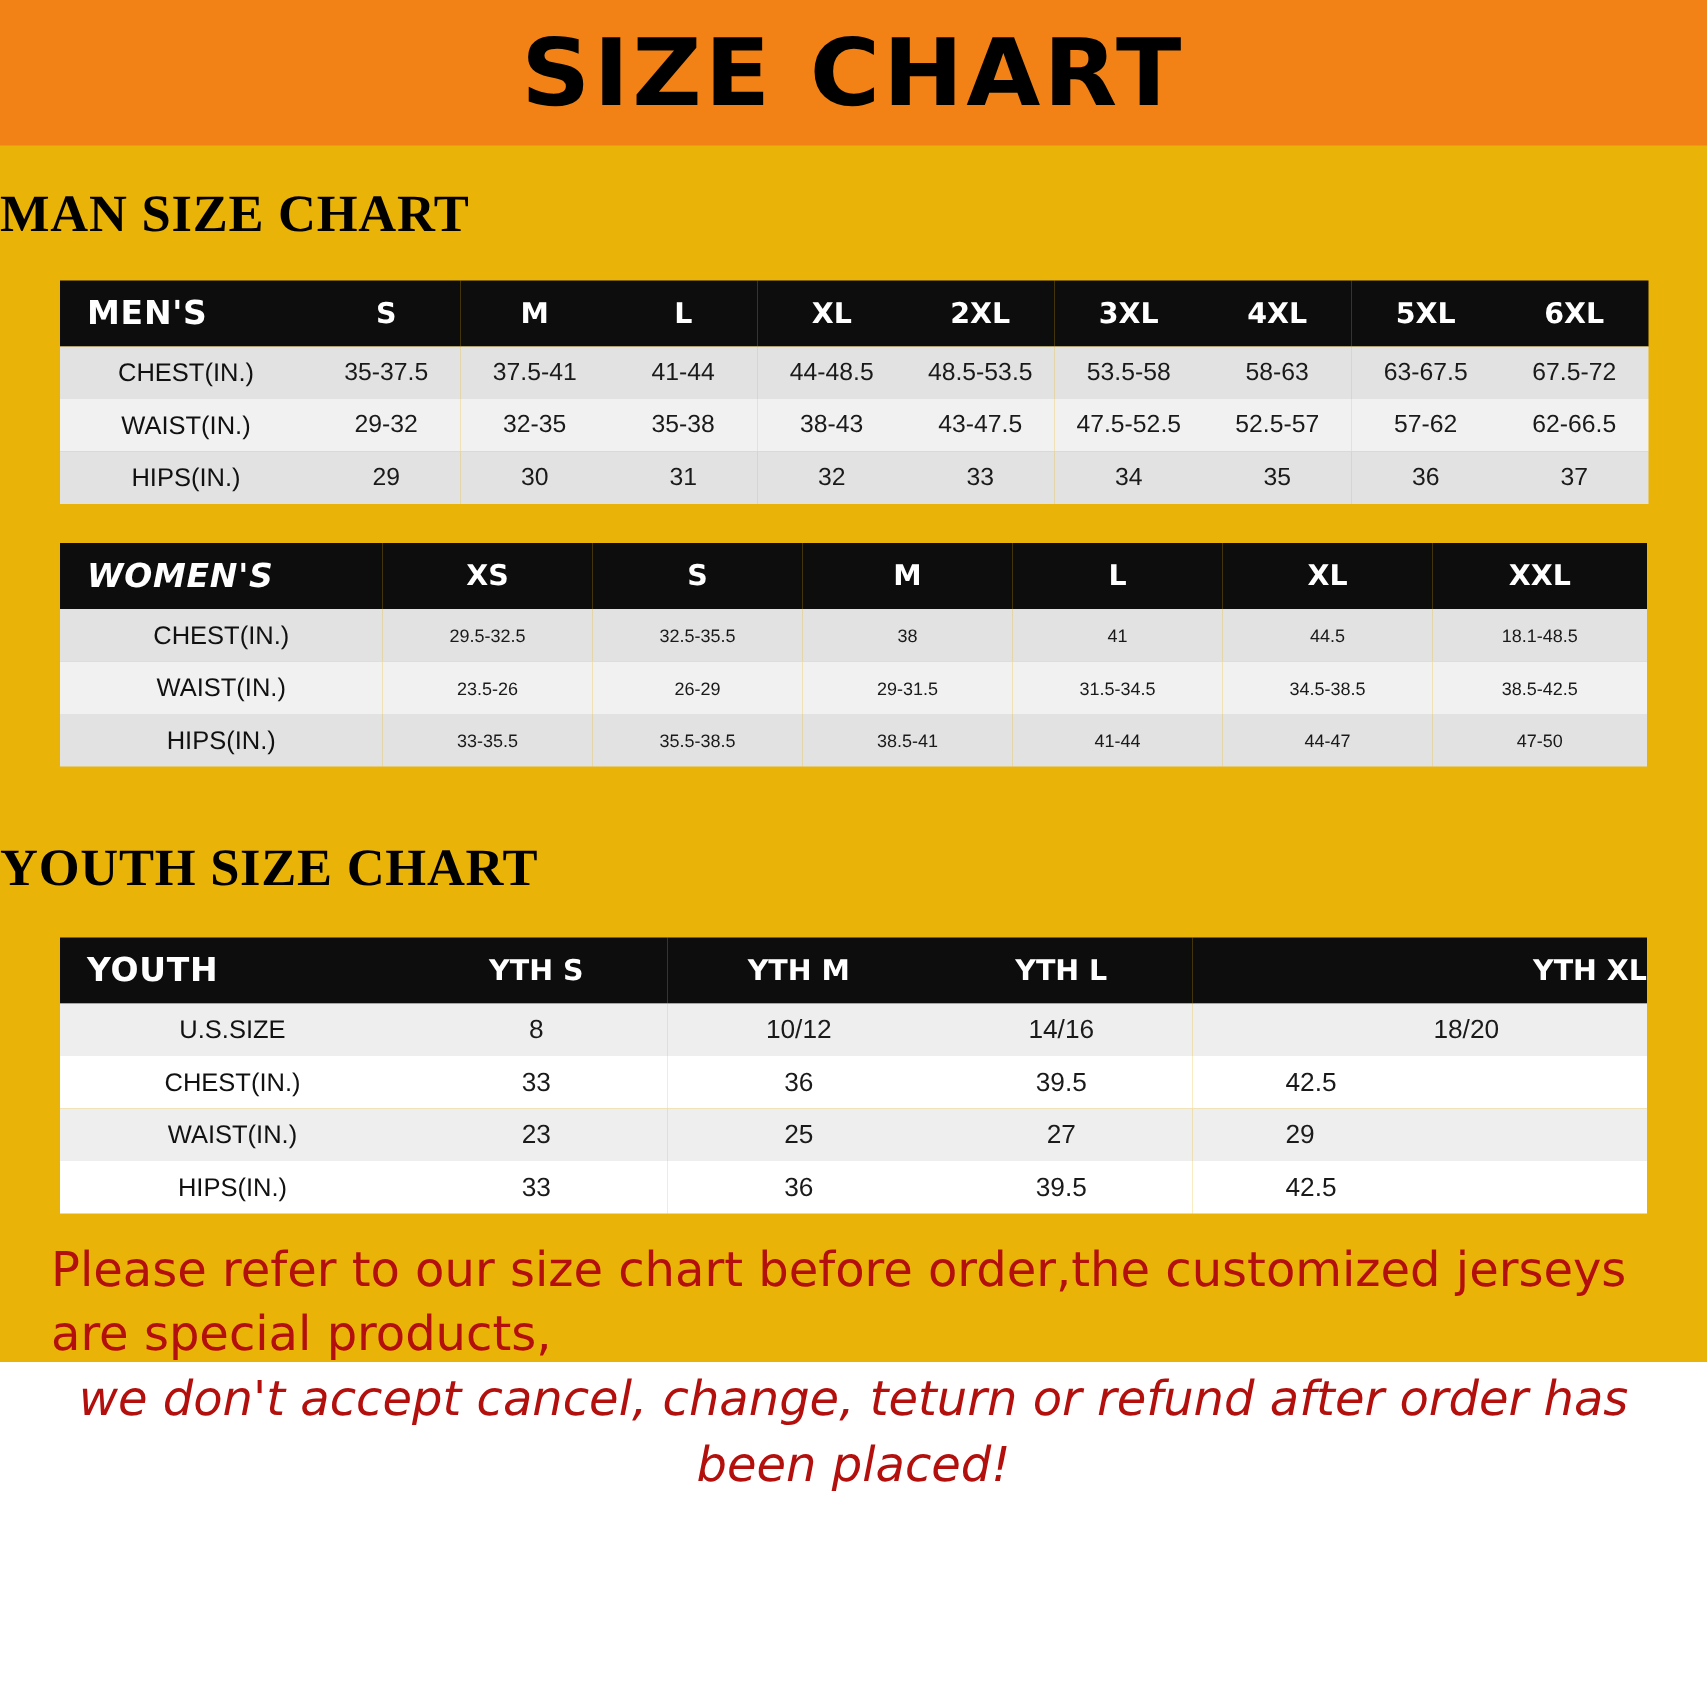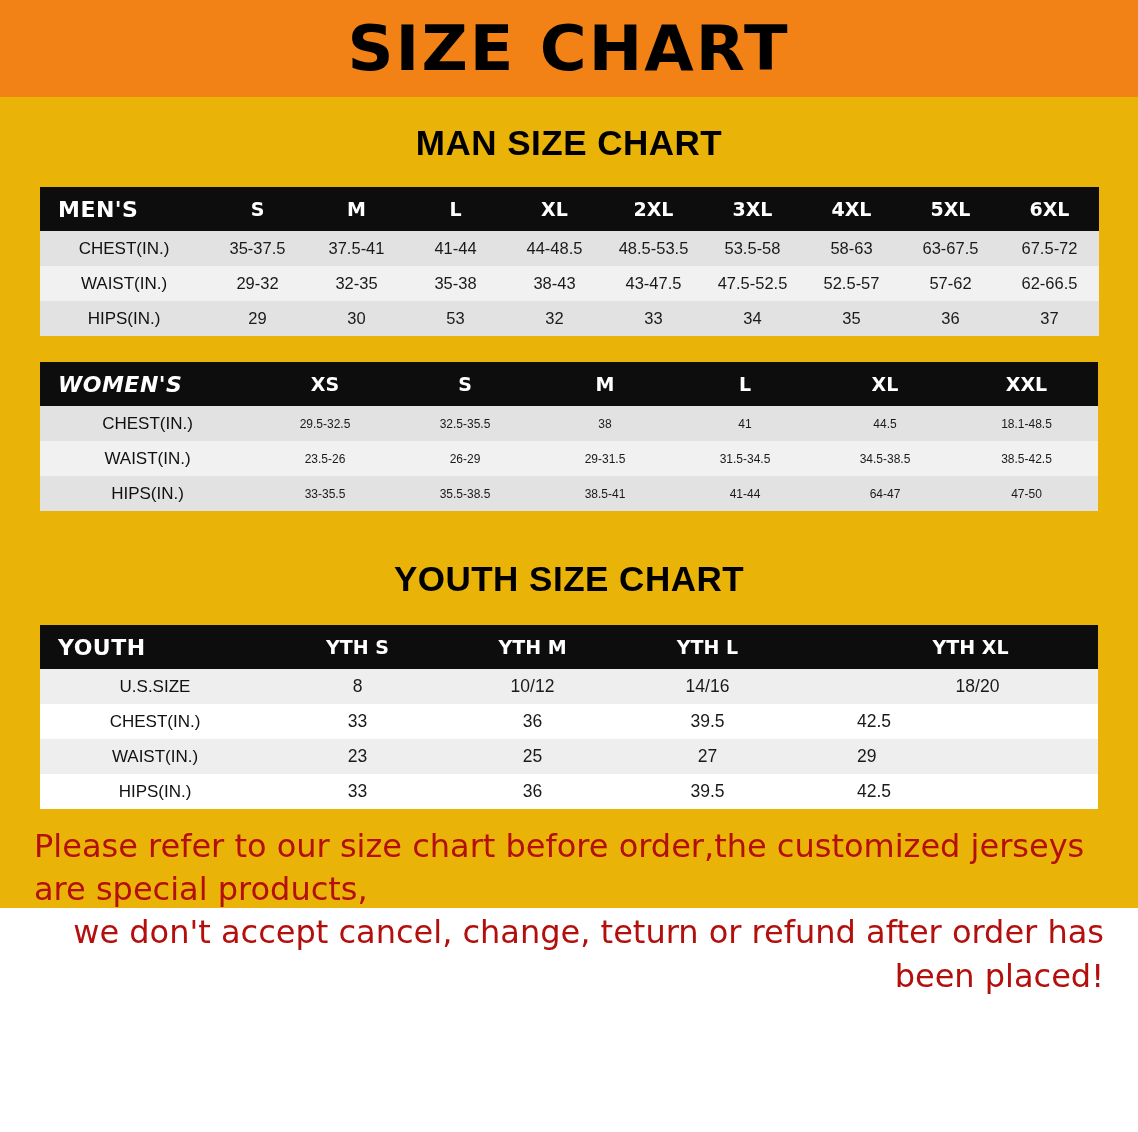--- a/index.html
+++ b/index.html
@@ -34,22 +34,22 @@
     font-weight: bold;
     font-size: 62px;
     letter-spacing: 2px;
     color: #000000;
     line-height: 1;
     transform: scaleX(1.03);
   }
 
   
   .section-title {
-    text-align: center;
-    font-family: Liberation Sans, sans-serif;
+    text-align: left;
+    font-family: Liberation Serif, serif;
     font-weight: bold;
     font-size: 35px;
     color: #000000;
     letter-spacing: 0.5px;
   }
   .t-man   { margin-top: 26px; margin-bottom: 0; }
   .t-women { margin-top: 42px; margin-bottom: 0; }
   .t-youth { margin-top: 48px; margin-bottom: 0; }
 
   
@@ -120,21 +120,21 @@
   
   .note {
     margin: 16px 34px 0 34px;
     color: #b3100d;
     font-family: "DejaVu Sans", sans-serif;
     font-size: 32px;
     line-height: 1.35;
     text-align: left;
   }
   .note span { display: block; }
-  .note .l2 { text-align: right; }
+  .note .l2 { text-align: center; font-style: italic; }
 </style>
 </head>
 <body>
 
 <div class="page">
 
   <div class="banner">
     <div class="banner-title">SIZE CHART</div>
   </div>
 
@@ -189,21 +189,21 @@
           <td>43-47.5</td>
           <td>47.5-52.5</td>
           <td>52.5-57</td>
           <td>57-62</td>
           <td>62-66.5</td>
         </tr>
         <tr>
           <td class="label">HIPS(IN.)</td>
           <td>29</td>
           <td>30</td>
-          <td>53</td>
+          <td>31</td>
           <td>32</td>
           <td>33</td>
           <td>34</td>
           <td>35</td>
           <td>36</td>
           <td>37</td>
         </tr>
       </tbody>
     </table>
   </div>
@@ -248,21 +248,21 @@
           <td>31.5-34.5</td>
           <td>34.5-38.5</td>
           <td>38.5-42.5</td>
         </tr>
         <tr>
           <td class="label">HIPS(IN.)</td>
           <td>33-35.5</td>
           <td>35.5-38.5</td>
           <td>38.5-41</td>
           <td>41-44</td>
-          <td>64-47</td>
+          <td>44-47</td>
           <td>47-50</td>
         </tr>
       </tbody>
     </table>
   </div>
 
   <div class="section-title t-youth">YOUTH SIZE CHART</div>
   <div class="tbl-wrap yth-tbl-top">
     <table class="size youth">
       <colgroup>
@@ -271,21 +271,21 @@
           <col style="width:175px">
         <col style="width:175px">
           <col style="width:303px">
       </colgroup>
       <thead>
         <tr>
           <th class="label">YOUTH</th>
           <th>YTH S</th>
           <th>YTH M</th>
           <th>YTH L</th>
-          <th style="text-align:center;padding-left:48px">YTH XL</th>
+          <th style="text-align:right;padding-left:48px">YTH XL</th>
         </tr>
       </thead>
       <tbody>
         <tr>
           <td class="label">U.S.SIZE</td>
           <td>8</td>
           <td>10/12</td>
           <td>14/16</td>
           <td style="text-align:center;padding-left:62px">18/20</td>
         </tr>

